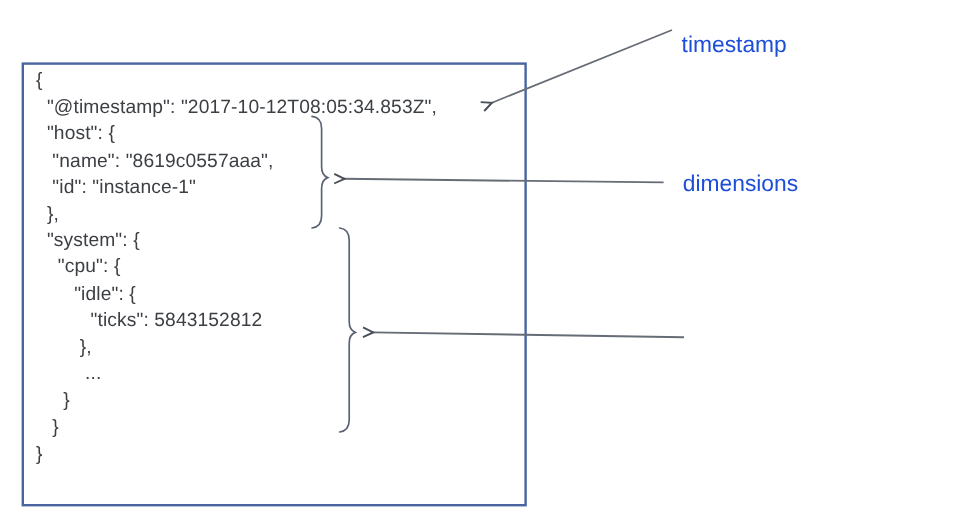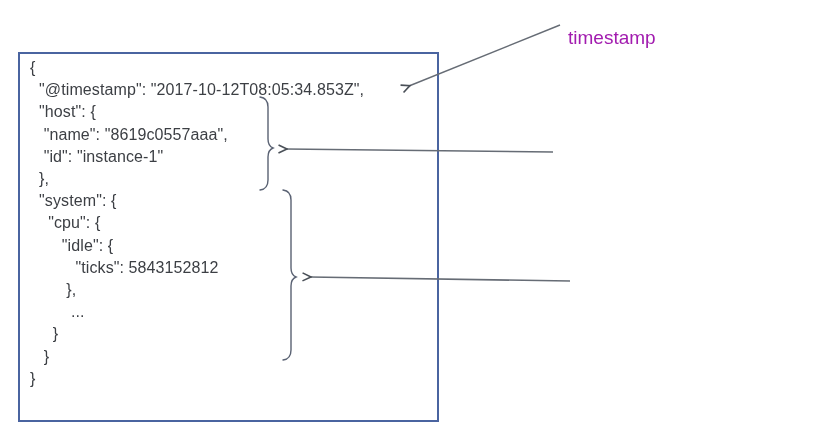--- a/index.html
+++ b/index.html
@@ -40,21 +40,21 @@
     position: absolute;
     left: 0;
     top: 0;
     width: 817px;
     height: 437px;
     pointer-events: none;
   }
   .callout-label {
     position: absolute;
     font-size: 19px;
-    color: #a21caf;
+    color: #1d4ed8;
     white-space: nowrap;
   }
   .label-timestamp { left: 568px; top: 27px; }
   .label-dimensions { left: 569px; top: 143px; }
   .label-metric { left: 586px; top: 275px; }
 </style>
 </head>
 <body>
 
 <div class="canvas">
@@ -90,15 +90,16 @@
 
     <line x1="560" y1="25" x2="409" y2="86" stroke="#666c75" stroke-width="1.4" marker-end="url(#arrowhead)"></line>
 
     <line x1="553" y1="152" x2="286" y2="149" stroke="#666c75" stroke-width="1.6" marker-end="url(#arrowhead)"></line>
 
     <line x1="570" y1="281" x2="310" y2="277" stroke="#666c75" stroke-width="1.6" marker-end="url(#arrowhead)"></line>
   </svg>
 
   <div class="callout-label label-timestamp">timestamp</div>
 
+  <div class="callout-label label-dimensions">dimensions</div>
 
 
 </div>
 
 </body></html>

